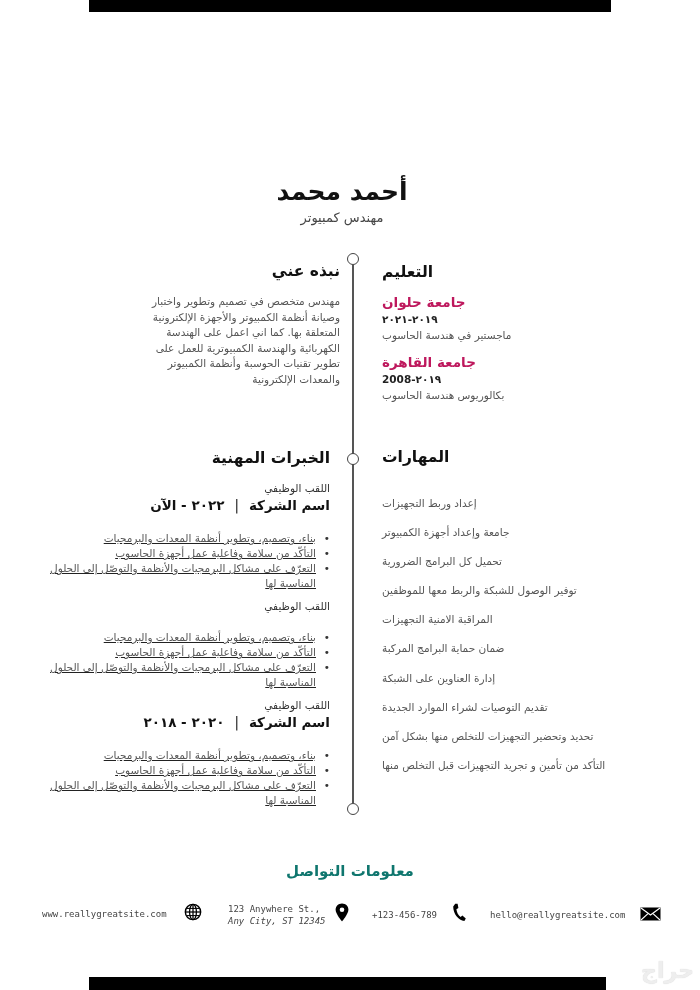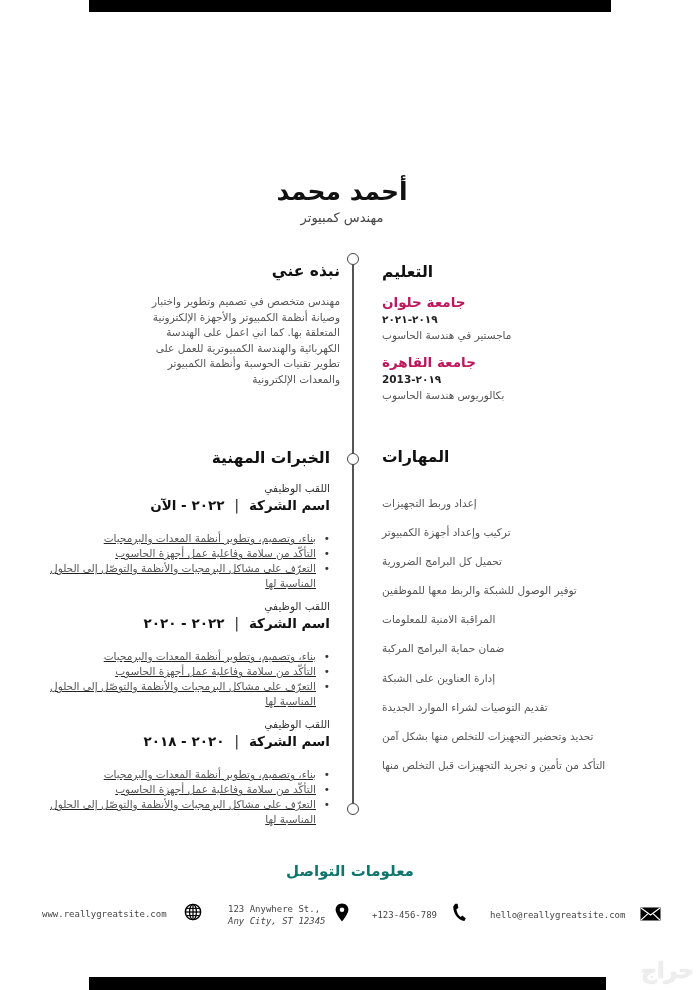--- a/index.html
+++ b/index.html
@@ -86,21 +86,21 @@
       <span class="section-title">التعليم</span>
     </div>
   </div>
   <div class="edu-item" style="direction:ltr; text-align:left;">
     <div class="uni">جامعة حلوان</div>
     <div class="years">٢٠١٩-٢٠٢١</div>
     <div class="degree">ماجستير في هندسة الحاسوب</div>
   </div>
   <div class="edu-item" style="direction:ltr; text-align:left;">
     <div class="uni">جامعة القاهرة</div>
-    <div class="years">2013-٢٠١٩</div>
+    <div class="years">2008-٢٠١٩</div>
     <div class="degree">بكالوريوس هندسة الحاسوب</div>
   </div>
 </section>
 
 <section class="about rtl">
   <div class="section-title">نبذه عني</div>
   <p>مهندس متخصص في تصميم وتطوير واختبار وصيانة أنظمة الكمبيوتر والأجهزة الإلكترونية المتعلقة بها. كما اني اعمل على الهندسة الكهربائية والهندسة الكمبيوترية للعمل على تطوير تقنيات الحوسبة وأنظمة الكمبيوتر والمعدات الإلكترونية</p>
 </section>
 
 <section class="exp rtl">
@@ -113,23 +113,20 @@
     </div>
     <ul>
       <li>بناء، وتصميم، وتطوير أنظمة المعدات والبرمجيات</li>
       <li>التأكّد من سلامة وفاعلية عمل أجهزة الحاسوب</li>
       <li>التعرّف على مشاكل البرمجيات والأنظمة والتوصّل إلى الحلول المناسبة لها</li>
     </ul>
   </div>
 
   <div class="job">
     <div class="role">اللقب الوظيفي</div>
-    <div class="company-line">
-      <span>اسم الشركة</span><span class="sep">|</span><span>٢٠٢٢ - ٢٠٢٠</span>
-    </div>
     <ul>
       <li>بناء، وتصميم، وتطوير أنظمة المعدات والبرمجيات</li>
       <li>التأكّد من سلامة وفاعلية عمل أجهزة الحاسوب</li>
       <li>التعرّف على مشاكل البرمجيات والأنظمة والتوصّل إلى الحلول المناسبة لها</li>
     </ul>
   </div>
 
   <div class="job">
     <div class="role">اللقب الوظيفي</div>
     <div class="company-line">
@@ -140,24 +137,24 @@
       <li>التأكّد من سلامة وفاعلية عمل أجهزة الحاسوب</li>
       <li>التعرّف على مشاكل البرمجيات والأنظمة والتوصّل إلى الحلول المناسبة لها</li>
     </ul>
   </div>
 </section>
 
 <section class="skills" style="direction:ltr; text-align:left;">
   <div class="section-title">المهارات</div>
   <ul>
     <li>إعداد وربط التجهيزات</li>
-    <li>تركيب وإعداد أجهزة الكمبيوتر</li>
+    <li>جامعة وإعداد أجهزة الكمبيوتر</li>
     <li>تحميل كل البرامج الضرورية</li>
     <li>توفير الوصول للشبكة والربط معها للموظفين</li>
-    <li>المراقبة الامنية للمعلومات</li>
+    <li>المراقبة الامنية التجهيزات</li>
     <li>ضمان حماية البرامج المركبة</li>
     <li>إدارة العناوين على الشبكة</li>
     <li>تقديم التوصيات لشراء الموارد الجديدة</li>
     <li>تحديد وتحضير التجهيزات للتخلص منها بشكل آمن</li>
     <li>التأكد من تأمين و تجريد التجهيزات قبل التخلص منها</li>
   </ul>
 </section>
 
 <div class="contact-title">معلومات التواصل</div>
 

